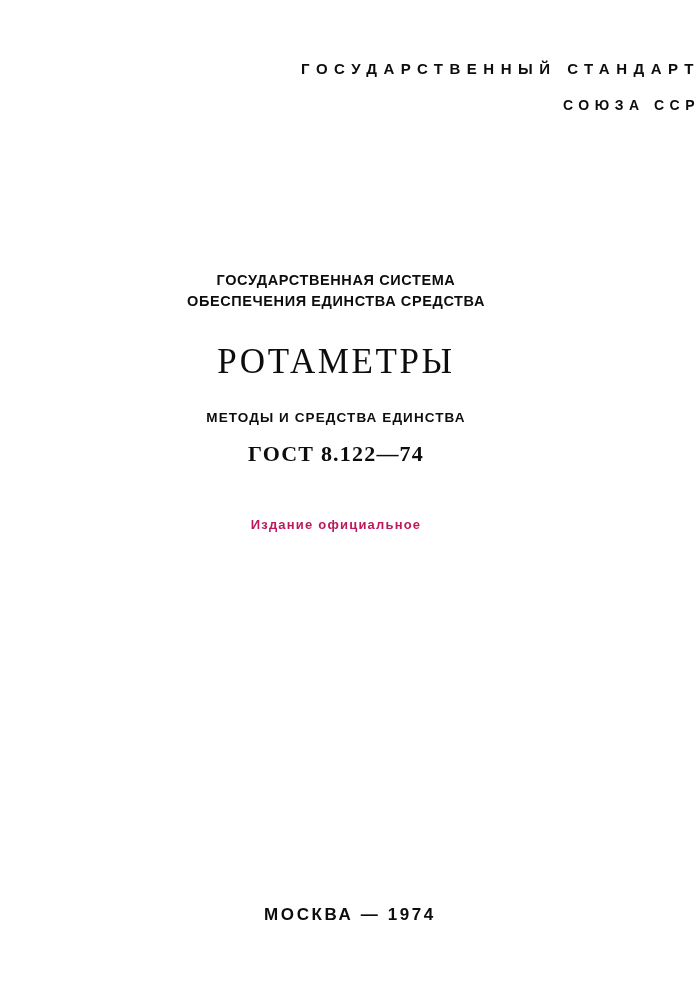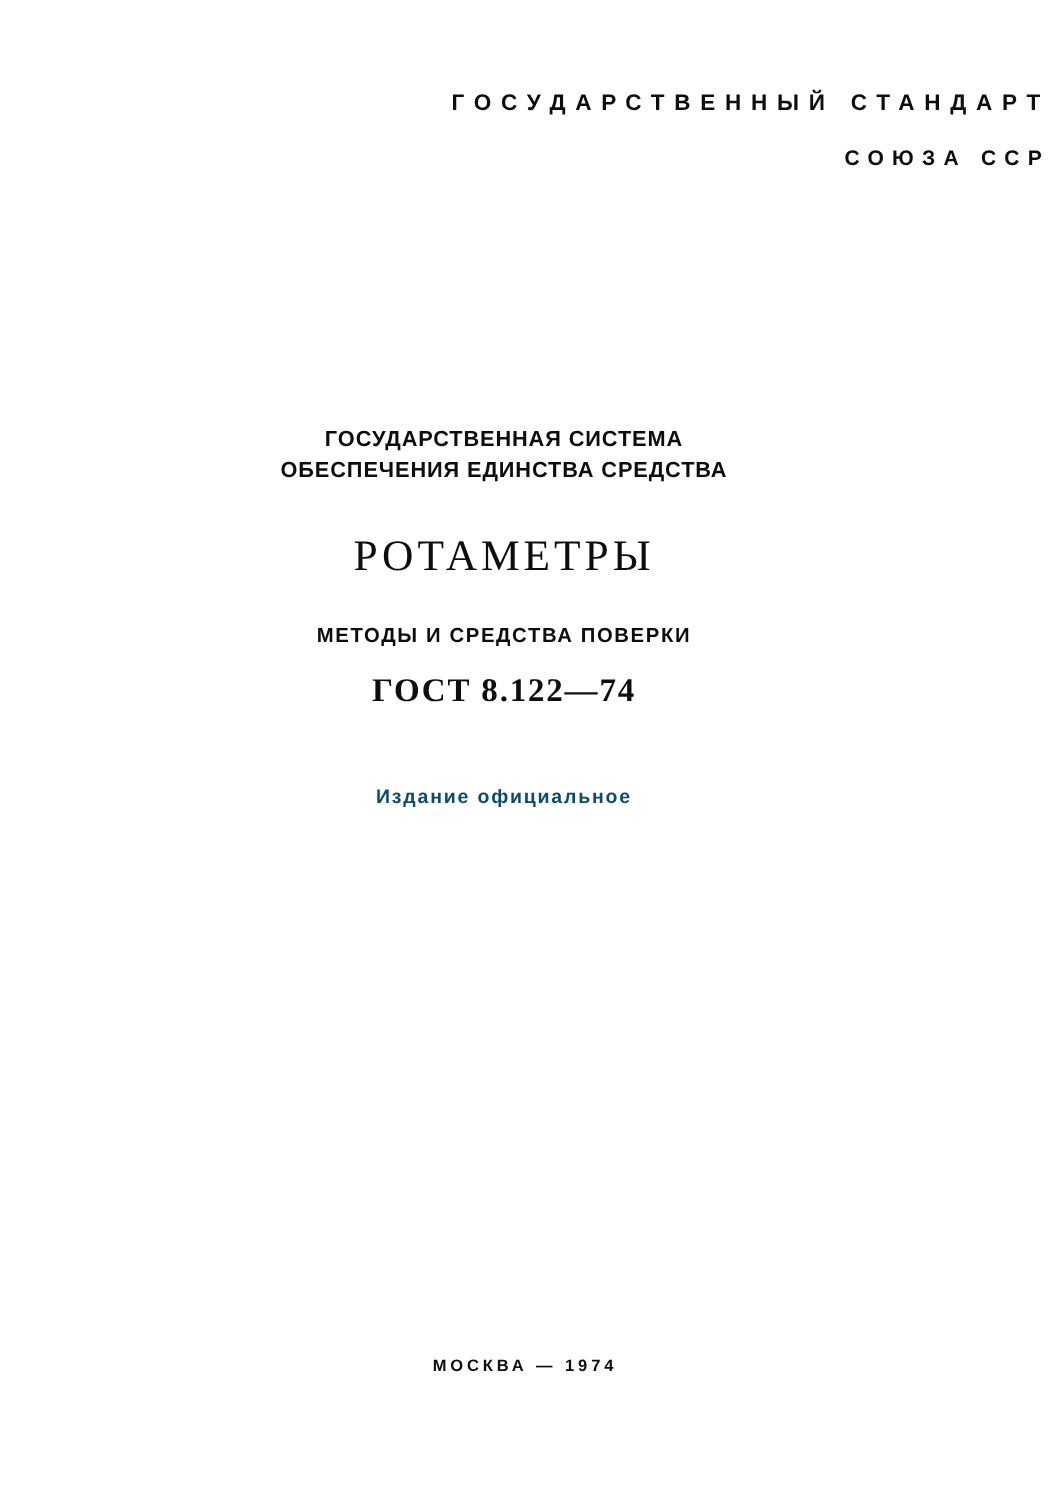--- a/index.html
+++ b/index.html
@@ -37,37 +37,37 @@
     font-family: "Liberation Sans", sans-serif;
     font-size: 14px;
     font-weight: 700;
     letter-spacing: 5.5px;
     color: #0d0d0d;
     white-space: nowrap;
   }
 
   .title-block {
     position: absolute;
-    top: 283px;
+    top: 270px;
     left: 0;
     width: 672px;
     text-align: center;
   }
   .subtitle-line {
     font-family: "Liberation Sans", sans-serif;
     font-size: 14.5px;
     font-weight: 700;
     letter-spacing: 0.6px;
     line-height: 21px;
     color: #0d0d0d;
   }
   .main-title {
     margin-top: 30px;
     font-family: "Liberation Serif", serif;
-    font-size: 29px;
+    font-size: 35px;
     font-weight: 400;
     letter-spacing: 2.6px;
     color: #0d0d0d;
   }
   .method-line {
     margin-top: 28px;
     font-family: "Liberation Sans", sans-serif;
     font-size: 13.5px;
     font-weight: 700;
     letter-spacing: 1.1px;
@@ -80,53 +80,53 @@
     font-weight: 700;
     letter-spacing: 1.2px;
     color: #0d0d0d;
   }
   .edition-line {
     margin-top: 50px;
     font-family: "Liberation Sans", sans-serif;
     font-size: 13px;
     font-weight: 700;
     letter-spacing: 1.2px;
-    color: #0c4a6e;
+    color: #be185d;
   }
 
   .footer-block {
     position: absolute;
     top: 905px;
     left: 0;
     width: 700px;
     text-align: center;
   }
   .footer-line {
     font-family: "Liberation Sans", sans-serif;
-    font-size: 11px;
+    font-size: 17px;
     font-weight: 700;
     letter-spacing: 2.6px;
     color: #0d0d0d;
   }
 </style>
 </head>
 <body>
 
 <div class="page">
 
   <div class="header-block">
     <div class="header-line-1">ГОСУДАРСТВЕННЫЙ СТАНДАРТ</div>
     <div class="header-line-2">СОЮЗА ССР</div>
   </div>
 
   <div class="title-block">
     <div class="subtitle-line">ГОСУДАРСТВЕННАЯ СИСТЕМА</div>
     <div class="subtitle-line">ОБЕСПЕЧЕНИЯ ЕДИНСТВА СРЕДСТВА</div>
     <div class="main-title">РОТАМЕТРЫ</div>
-    <div class="method-line">МЕТОДЫ И СРЕДСТВА ПОВЕРКИ</div>
+    <div class="method-line">МЕТОДЫ И СРЕДСТВА ЕДИНСТВА</div>
     <div class="standard-code">ГОСТ 8.122—74</div>
     <div class="edition-line">Издание официальное</div>
   </div>
 
   <div class="footer-block">
     <div class="footer-line">МОСКВА — 1974</div>
   </div>
 
 </div>
 

